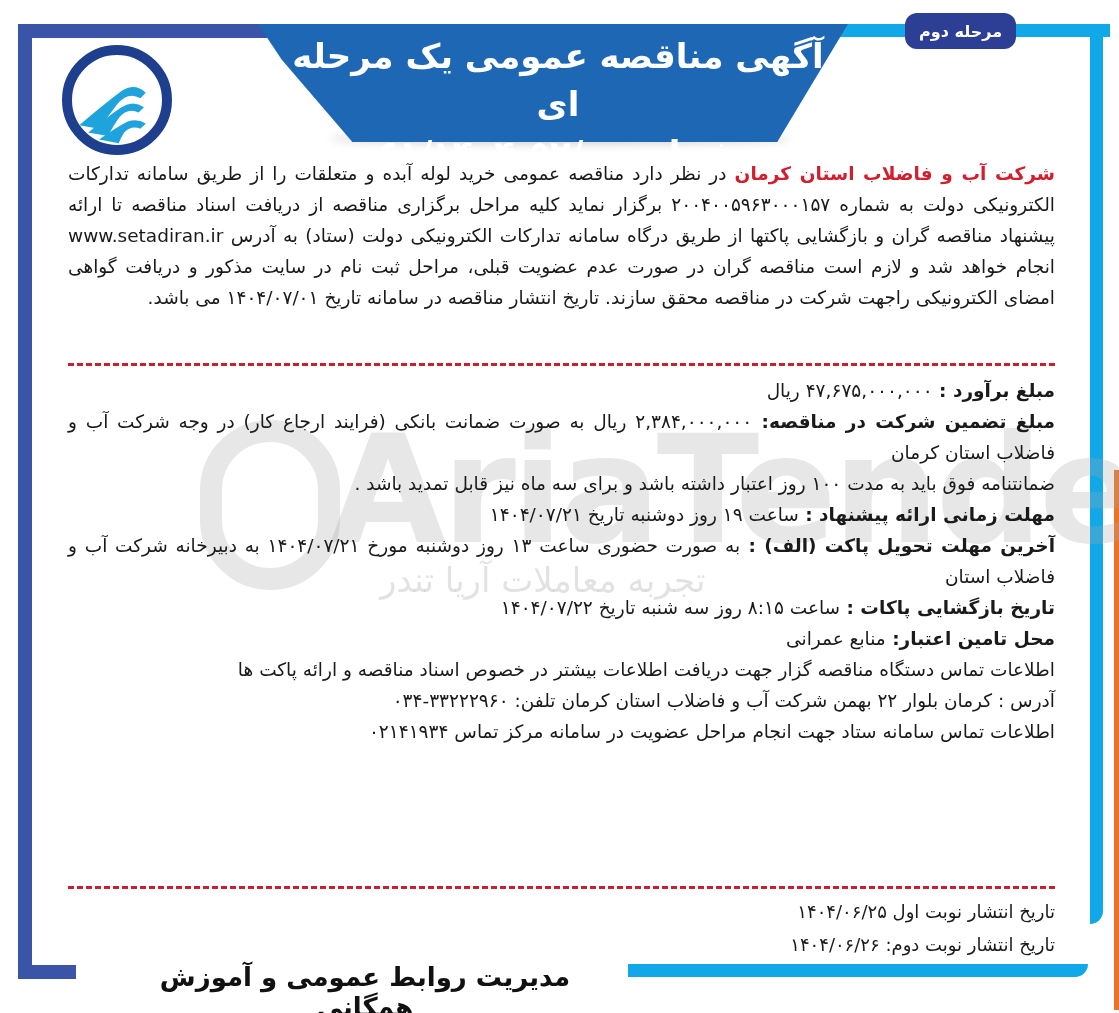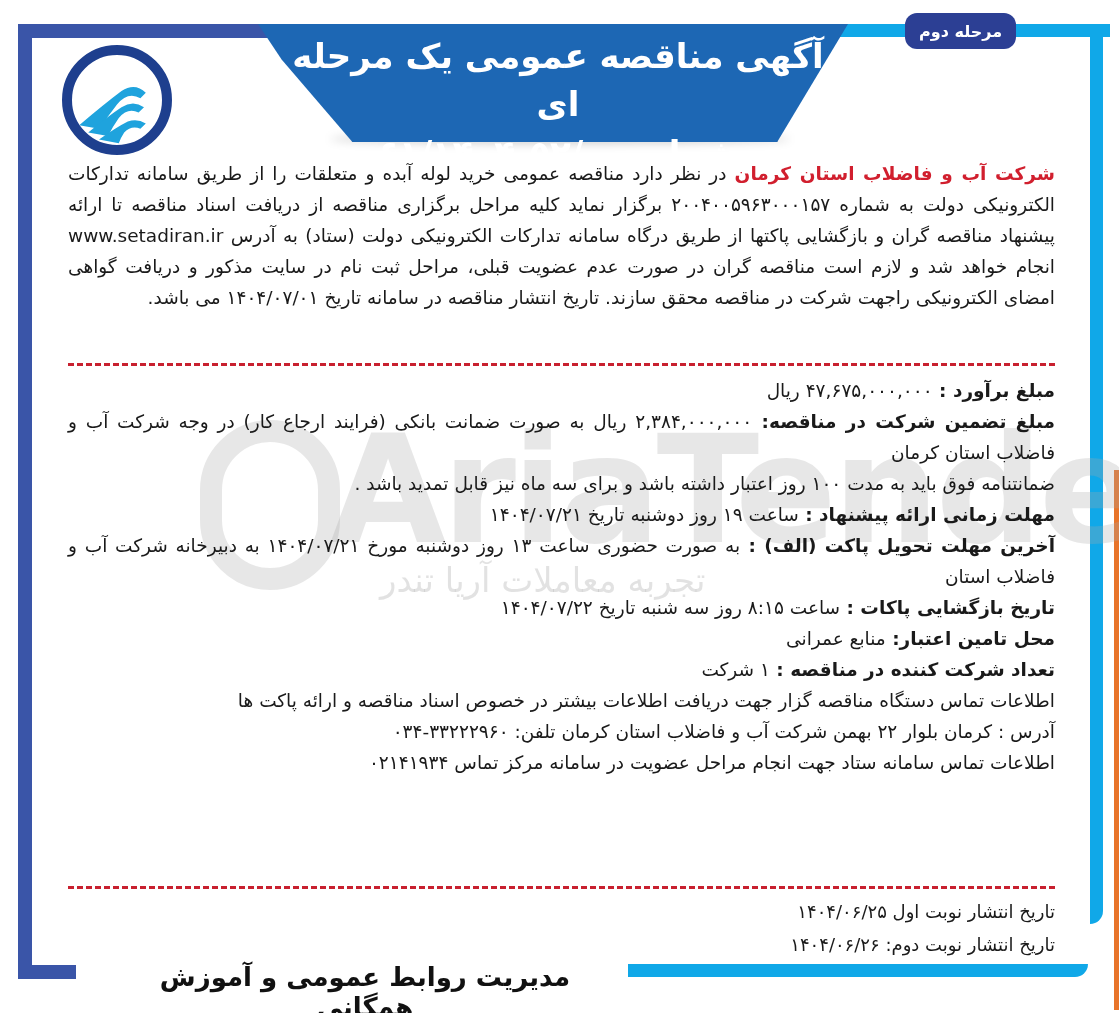--- a/index.html
+++ b/index.html
@@ -94,21 +94,20 @@
 <div class="divider d1"></div>
 
 <div class="content details">
   <div class="row"><span class="lbl">مبلغ برآورد : </span><span>۴۷,۶۷۵,۰۰۰,۰۰۰ ریال</span></div>
   <div class="row"><span class="lbl">مبلغ تضمین شرکت در مناقصه: </span><span>۲,۳۸۴,۰۰۰,۰۰۰ ریال به صورت ضمانت بانکی (فرایند ارجاع کار) در وجه شرکت آب و فاضلاب استان کرمان</span></div>
   <div class="row"><span class="lbl"></span><span>ضمانتنامه فوق باید به مدت ۱۰۰ روز اعتبار داشته باشد و برای سه ماه نیز قابل تمدید باشد .</span></div>
   <div class="row"><span class="lbl">مهلت زمانی ارائه پیشنهاد : </span><span>ساعت ۱۹ روز دوشنبه تاریخ ۱۴۰۴/۰۷/۲۱</span></div>
   <div class="row"><span class="lbl">آخرین مهلت تحویل پاکت (الف) : </span><span>به صورت حضوری ساعت ۱۳ روز دوشنبه مورخ ۱۴۰۴/۰۷/۲۱ به دبیرخانه شرکت آب و فاضلاب استان</span></div>
   <div class="row"><span class="lbl">تاریخ بازگشایی پاکات : </span><span>ساعت ۸:۱۵ روز سه شنبه تاریخ ۱۴۰۴/۰۷/۲۲</span></div>
   <div class="row"><span class="lbl">محل تامین اعتبار: </span><span>منابع عمرانی</span></div>
-  <div class="row"><span class="lbl">تعداد شرکت کننده در مناقصه : </span><span> ۱ شرکت</span></div>
   <div class="row"><span class="lbl"></span><span>اطلاعات تماس دستگاه مناقصه گزار جهت دریافت اطلاعات بیشتر در خصوص اسناد مناقصه و ارائه پاکت ها</span></div>
   <div class="row"><span class="lbl"></span><span>آدرس : کرمان بلوار ۲۲ بهمن شرکت آب و فاضلاب استان کرمان تلفن: ۳۳۲۲۲۹۶۰-۰۳۴</span></div>
   <div class="row"><span class="lbl"></span><span>اطلاعات تماس سامانه ستاد جهت انجام مراحل عضویت در سامانه مرکز تماس ۰۲۱۴۱۹۳۴</span></div>
 </div>
 
 <div class="divider d2"></div>
 
 <div class="pub">
   <div>تاریخ انتشار نوبت اول ۱۴۰۴/۰۶/۲۵</div>
   <div>تاریخ انتشار نوبت دوم: ۱۴۰۴/۰۶/۲۶</div>

